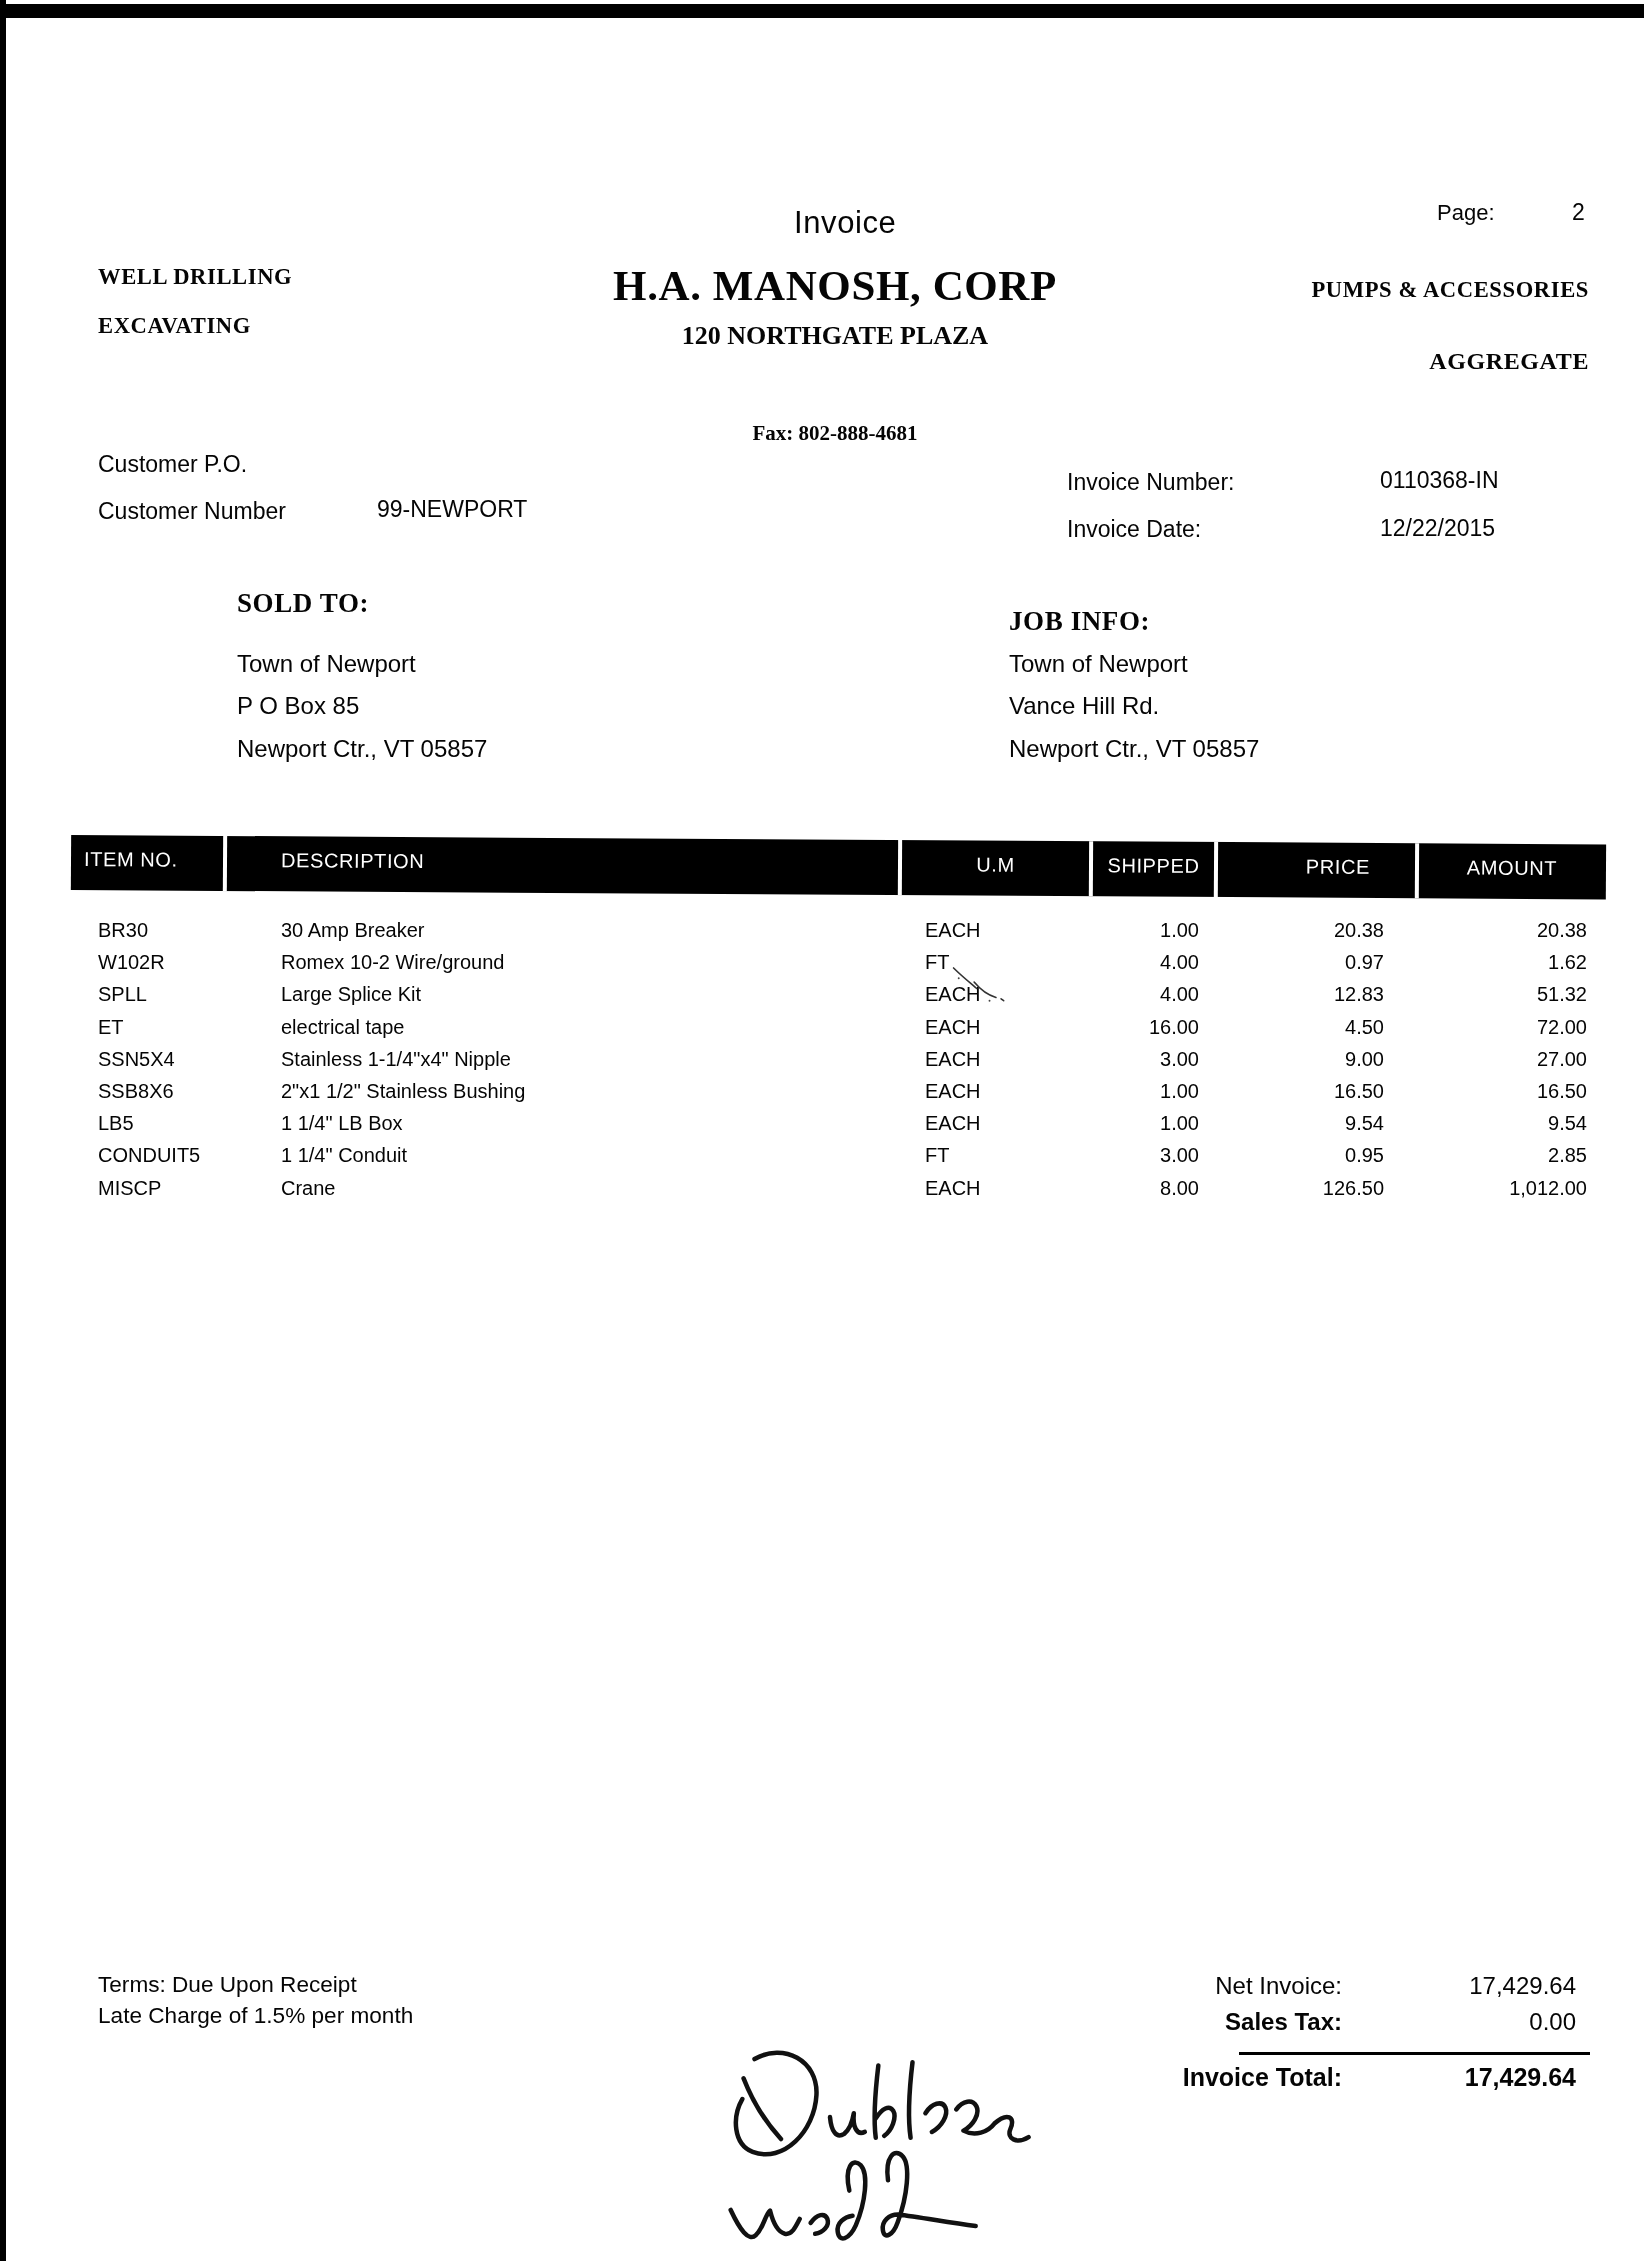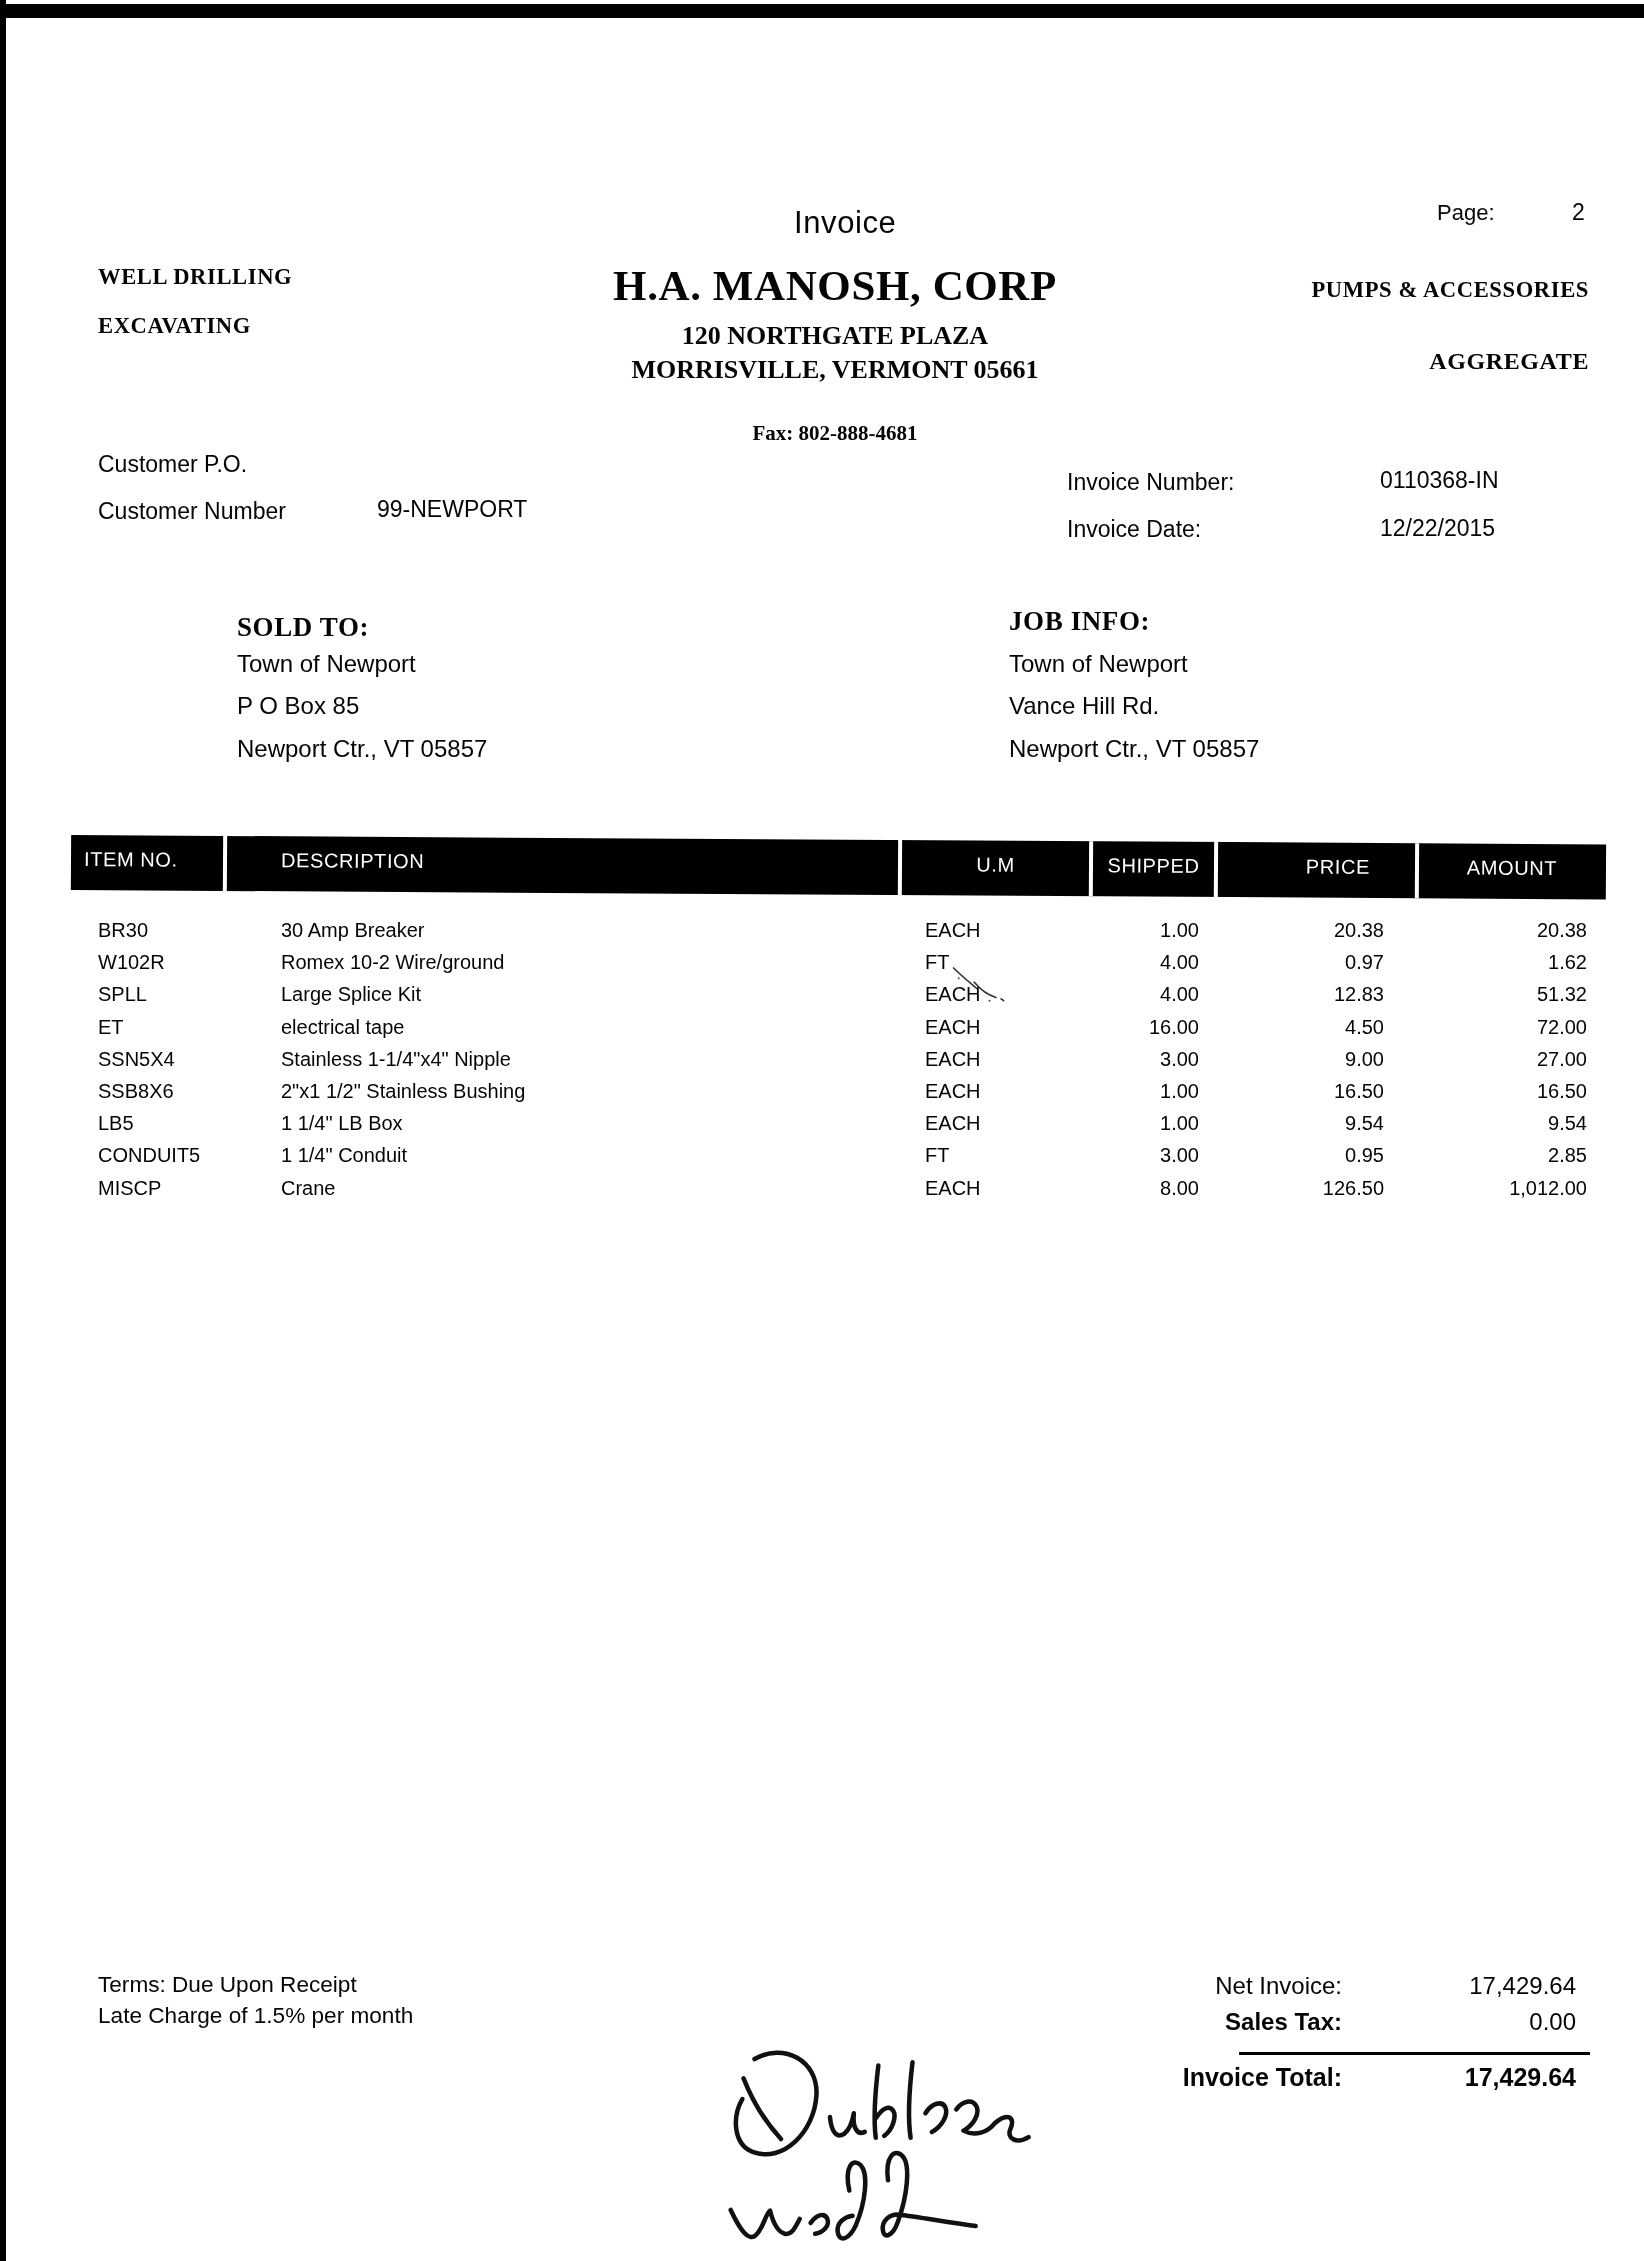--- a/index.html
+++ b/index.html
@@ -69,33 +69,32 @@
   <div class="abs title" style="left:774px;top:205px;margin-left:20px;">Invoice</div>
 
   <div class="abs serifb svc" style="left:98px;top:264px;">WELL DRILLING</div>
   <div class="abs serifb svc" style="left:98px;top:313px;">EXCAVATING</div>
 
   <div class="abs serifb svc" style="left:1267px;width:322px;text-align:right;top:277px;">PUMPS &amp; ACCESSORIES</div>
   <div class="abs serifb svc" style="left:1267px;width:322px;text-align:right;top:348px;font-size:24px;">AGGREGATE</div>
 
   <div class="abs serifb company-name centerline" style="top:261px;">H.A. MANOSH, CORP</div>
   <div class="abs serifb addr1 centerline" style="top:321px;">120 NORTHGATE PLAZA</div>
-  <div class="abs serifb addr2 centerline" style="top:355px;">MORRISVILLE, VERMONT  05661</div>
   <div class="abs serifb fax centerline" style="top:421px;">Fax: 802-888-4681</div>
 
   <div class="abs meta" style="left:98px;top:451px;">Customer P.O.</div>
   <div class="abs meta" style="left:98px;top:498px;">Customer Number</div>
   <div class="abs meta" style="left:377px;top:496px;">99-NEWPORT</div>
 
   <div class="abs meta metalabel" style="left:1067px;top:469px;">Invoice Number:</div>
   <div class="abs meta" style="left:1380px;top:467px;">0110368-IN</div>
   <div class="abs meta metalabel" style="left:1067px;top:516px;">Invoice Date:</div>
   <div class="abs meta" style="left:1380px;top:515px;">12/22/2015</div>
 
-  <div class="abs serifb heading" style="left:237px;top:612px;">SOLD TO:</div>
+  <div class="abs serifb heading" style="left:237px;top:588px;">SOLD TO:</div>
   <div class="abs addrline" style="left:237px;top:650px;">Town of Newport</div>
   <div class="abs addrline" style="left:237px;top:692px;">P O Box 85</div>
   <div class="abs addrline" style="left:237px;top:735px;">Newport Ctr., VT  05857</div>
 
   <div class="abs serifb heading" style="left:1009px;top:606px;">JOB INFO:</div>
   <div class="abs addrline" style="left:1009px;top:650px;">Town of Newport</div>
   <div class="abs addrline" style="left:1009px;top:692px;">Vance Hill Rd.</div>
   <div class="abs addrline" style="left:1009px;top:735px;">Newport Ctr., VT  05857</div>
 
   <div>

